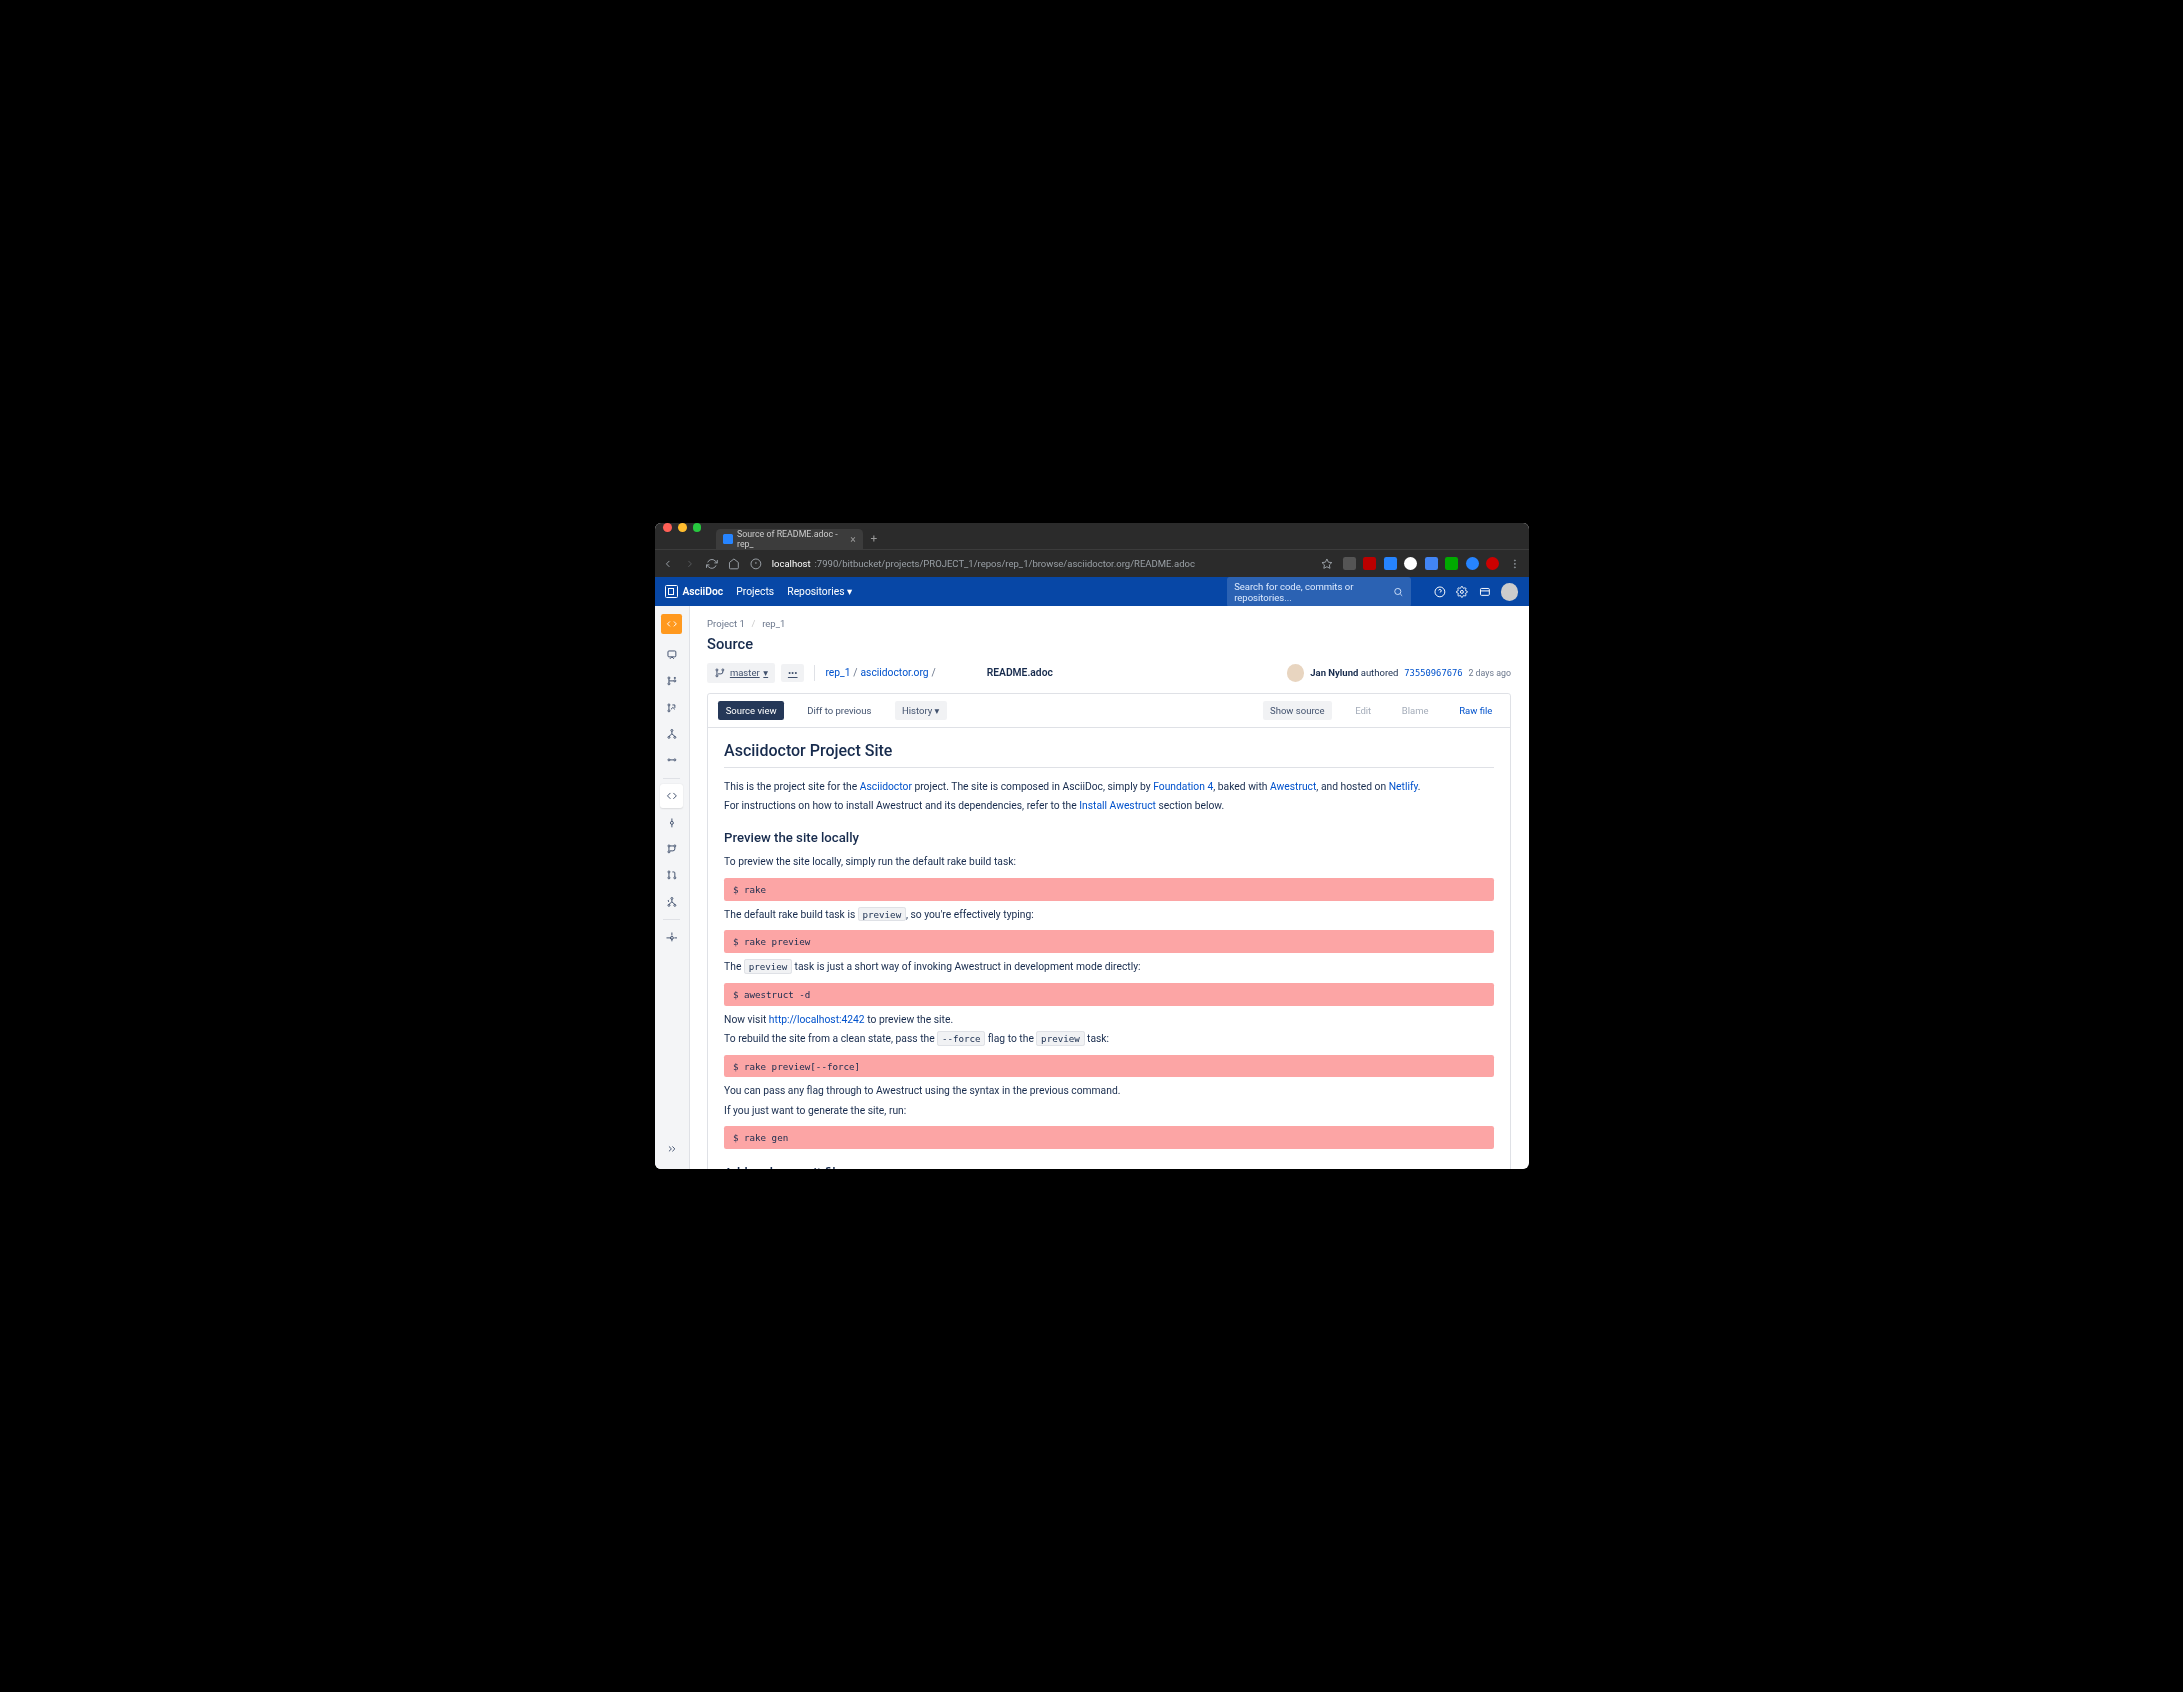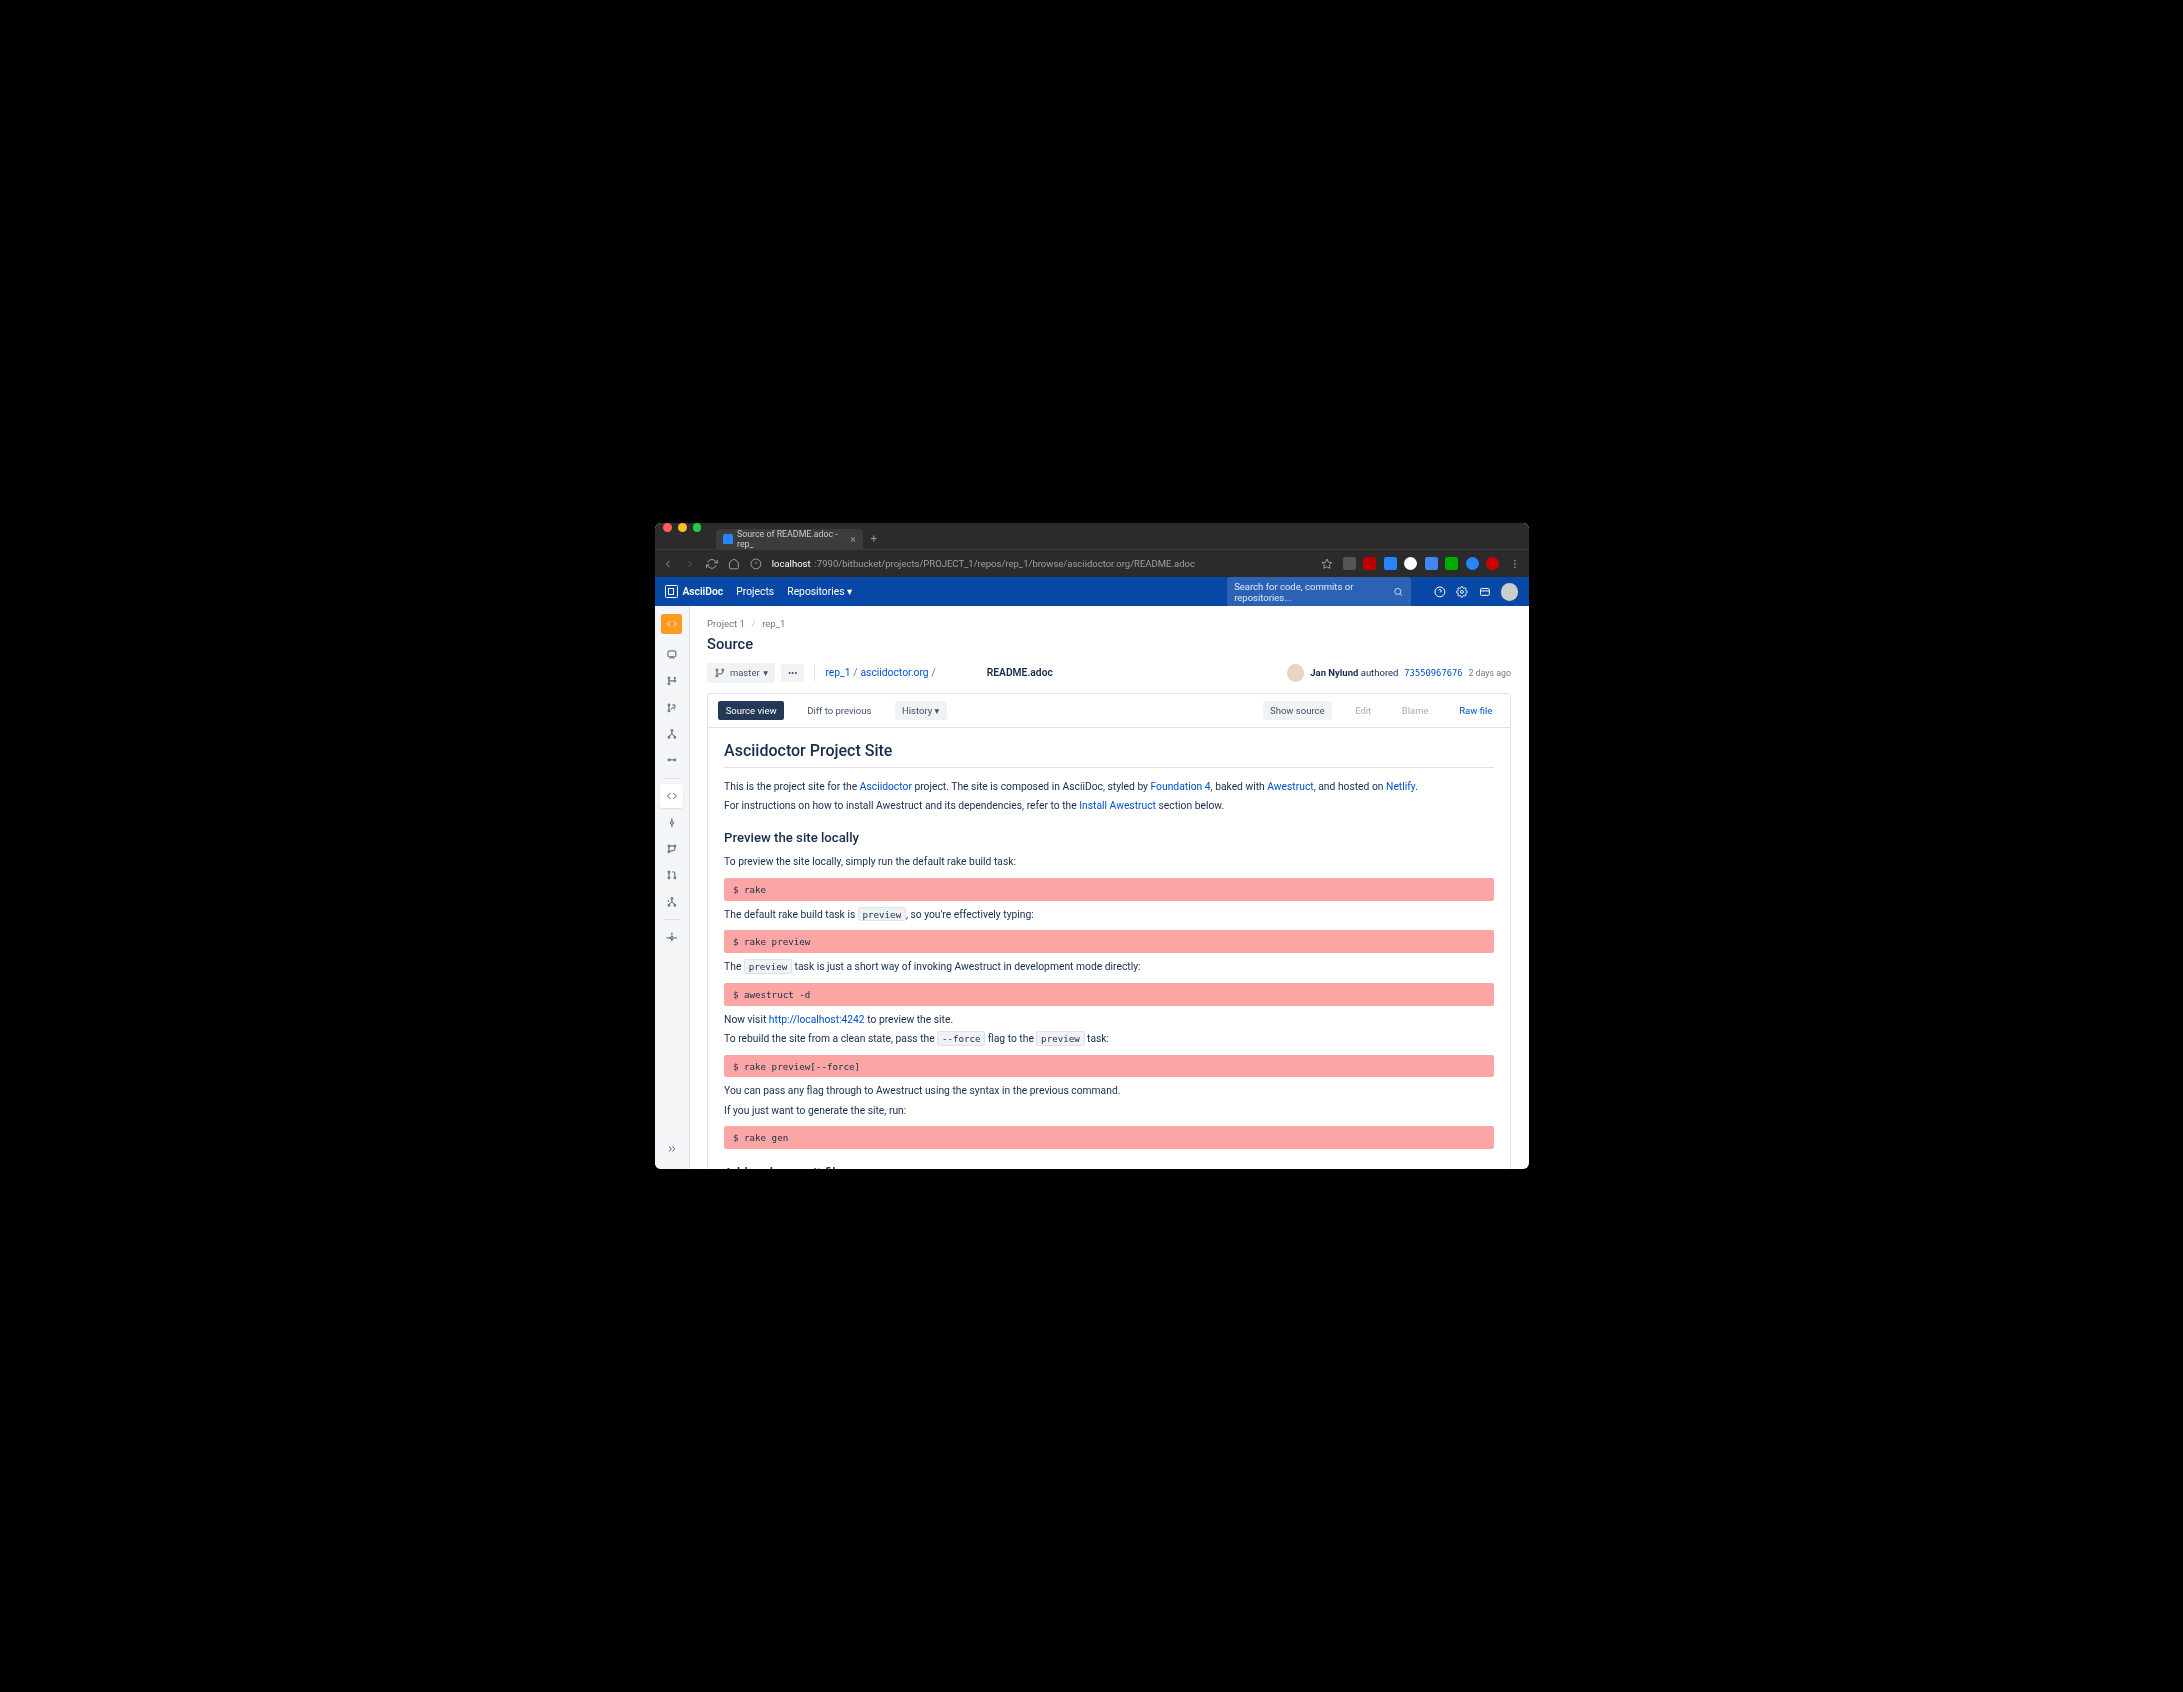--- a/index.html
+++ b/index.html
@@ -37,21 +37,21 @@
 .sideicon.active{background:#fff;box-shadow:0 0.7px 1.5px rgba(0,0,0,0.1);}
 .sideicon.proj{background:#FF991F;color:#fff;border-radius:2.2px;width:20.6px;height:20.6px;margin:2.9px 0 5.9px 0;}
 .sidesep{width:17.6px;height:0.7px;background:#dfe1e6;margin:2.9px 0;}
 .expand{margin-top:auto;margin-bottom:8.8px;color:#42526E;}
 .content{flex:1;overflow-y:auto;padding:11.8px 17.6px;}
 .crumbs{font-size:9.5px;color:#6B778C;margin-bottom:5.9px;}
 .crumbs a{color:#6B778C;text-decoration:none;}
 .crumbs .sep{margin:0 4.4px;color:#ccc;}
 h1.pgtitle{font-size:14.7px;font-weight:500;color:#172B4D;margin-bottom:10.3px;}
 .toolbar{display:flex;align-items:center;gap:5.9px;margin-bottom:10.3px;}
-.btn{background:#f1f2f4;border:none;border-radius:2.2px;padding:3.7px 7.3px;font-size:9.5px;color:#42526E;cursor:pointer;display:flex;align-items:center;gap:3.7px;}
+.btn{background:#f1f2f4;border:none;border-radius:2.2px;padding:3.7px 7.3px;font-size:9.5px;color:#42526E;cursor:pointer;display:flex;align-items:center;gap:3.7px;text-decoration:underline;}
 .branchbtn{}
 .morebtn{padding:3.7px 6.6px;}
 .divider{width:0.7px;height:16px;background:#dfe1e6;margin:0 4.4px;}
 .pathline{font-size:10.3px;color:#172B4D;}
 .pathline a{color:#0052CC;text-decoration:none;}
 .pathline .sep{margin:0 2.9px;color:#6B778C;}
 .pathline strong{font-weight:600;margin-left:48px;}
 .authorbox{margin-left:auto;display:flex;align-items:center;gap:5.9px;font-size:9.5px;color:#172B4D;}
 .authorav{width:17.6px;height:17.6px;background:#e8d5c0;border-radius:50%;}
 .authorbox a{color:#0052CC;text-decoration:none;font-family:SFMono-Regular,Consolas,monospace;font-size:8.8px;}
@@ -324,21 +324,21 @@
           <div class="filespacer"></div>
           <button class="tbtn light">Show source</button>
           <button class="tbtn disabled">Edit</button>
           <button class="tbtn disabled">Blame</button>
           <button class="tbtn link">Raw file</button>
         </div>
 
         <div class="filebody">
           <h2 class="doctitle">Asciidoctor Project Site</h2>
           <p class="para">
-            <span>This is the project site for the </span><a href="#">Asciidoctor</a><span> project. The site is composed in AsciiDoc, styled by </span><a href="#">Foundation 4</a><span>, baked with </span><a href="#">Awestruct</a><span>, and hosted on </span><a href="#">Netlify</a><span>.</span>
+            <span>This is the project site for the </span><a href="#">Asciidoctor</a><span> project. The site is composed in AsciiDoc, simply by </span><a href="#">Foundation 4</a><span>, baked with </span><a href="#">Awestruct</a><span>, and hosted on </span><a href="#">Netlify</a><span>.</span>
           </p>
           <p class="para">
             <span>For instructions on how to install Awestruct and its dependencies, refer to the </span><a href="#">Install Awestruct</a><span> section below.</span>
           </p>
 
           <h3 class="sectitle">Preview the site locally</h3>
           <p class="para">To preview the site locally, simply run the default rake build task:</p>
           <pre>$ rake</pre>
           <p class="para"><span>The default rake build task is </span><code class="inline">preview</code><span>, so you're effectively typing:</span></p>
           <pre>$ rake preview</pre>

